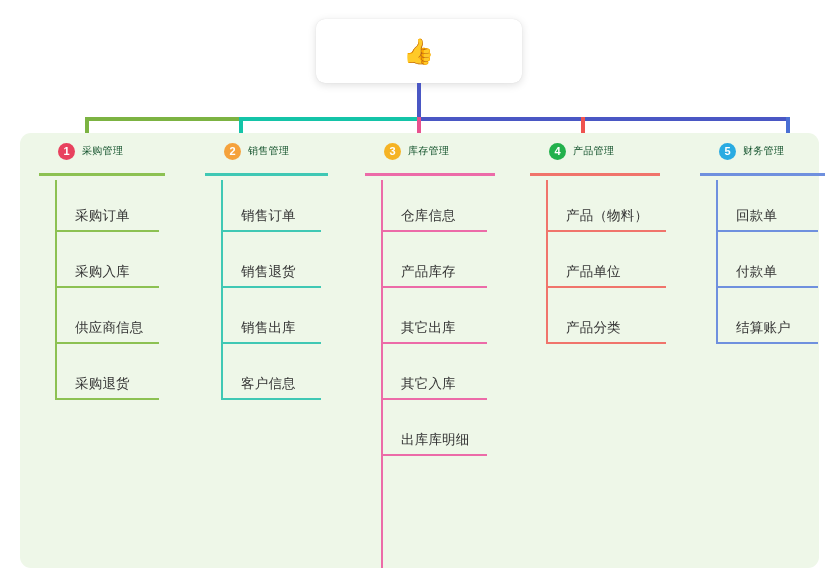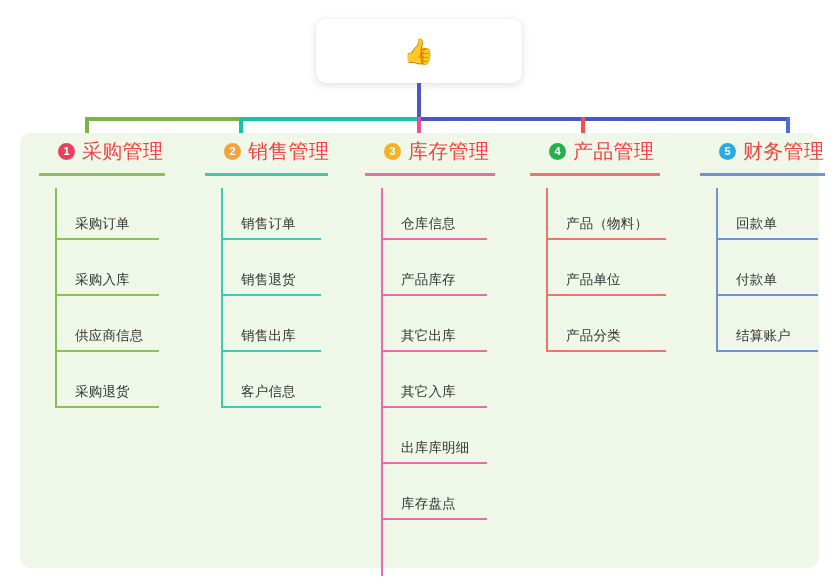--- a/index.html
+++ b/index.html
@@ -114,34 +114,34 @@
     border-radius: 50%;
     color: #ffffff;
     font-size: 11px;
     line-height: 17px;
     text-align: center;
     font-weight: bold;
     flex: 0 0 auto;
     font-family: "Liberation Sans", sans-serif;
   }
   .col-title {
-    font-size: 20px;
-    color: #ef4444;
+    font-size: 10px;
+    color: #14532d;
     white-space: nowrap;
     letter-spacing: 0.3px;
   }
   .col-underline {
     height: 3px;
     margin-top: 4px;
   }
 
   
   .items {
     position: relative;
-    margin-top: 12px;
+    margin-top: 4px;
     padding-left: 36px;
   }
   .spine {
     position: absolute;
     left: 16px;
     top: 0;
     width: 2px;
   }
   .item {
     position: relative;
@@ -256,24 +256,20 @@
           <div class="item-rule" style="background: rgb(236, 107, 168); width: 106px;"></div>
         </div>
         <div class="item">
           <span class="item-label">其它入库</span>
           <div class="item-rule" style="background: rgb(236, 107, 168); width: 106px;"></div>
         </div>
         <div class="item">
           <span class="item-label">出库库明细</span>
           <div class="item-rule" style="background: rgb(236, 107, 168); width: 106px;"></div>
         </div>
-        <div class="item">
-          <span class="item-label">库存盘点</span>
-          <div class="item-rule" style="background: rgb(236, 107, 168); width: 106px;"></div>
-        </div>
       </div>
     </div>
     <div class="column" style="left: 510px; width: 170px;">
       <div class="col-head">
         <span class="badge" style="background: rgb(34, 177, 76);">4</span>
         <span class="col-title">产品管理</span>
       </div>
       <div class="col-underline" style="background: rgb(240, 116, 107); width: 130px; margin-left: 0px;"></div>
       <div class="items">
         <div class="spine" style="background: rgb(240, 116, 107); height: 164px;"></div>

